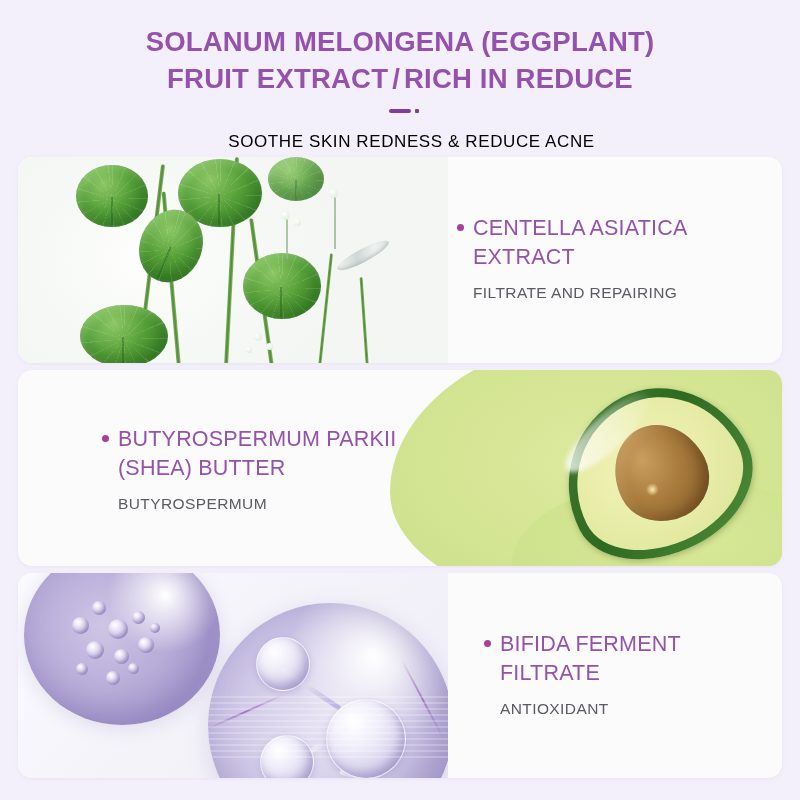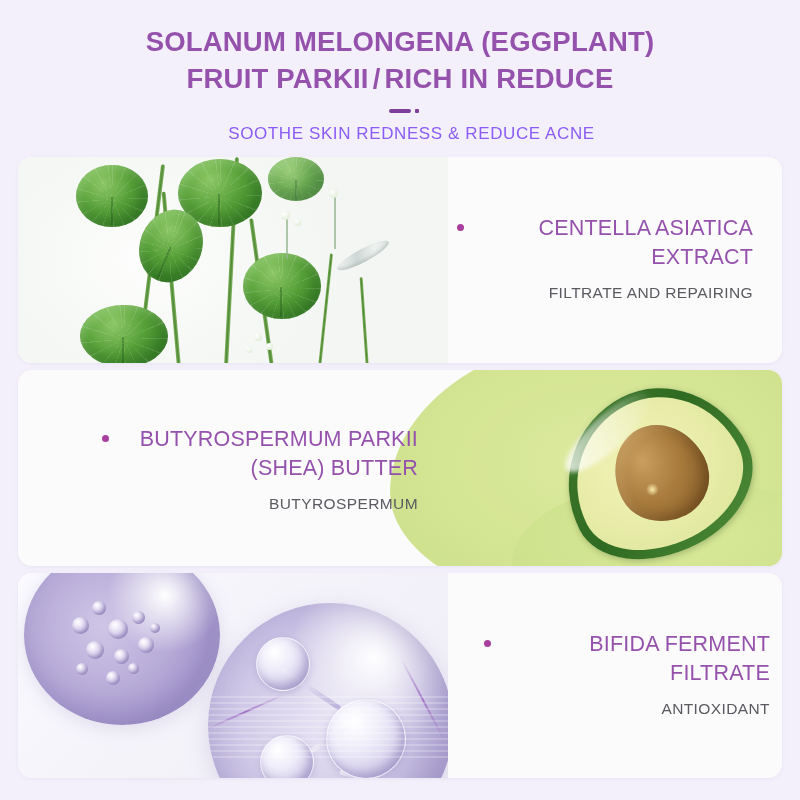--- a/index.html
+++ b/index.html
@@ -56,22 +56,22 @@
     position: absolute;
     left: 50%;
     margin-left: 15px;
     top: 5px;
     width: 3.5px;
     height: 4px;
     border-radius: 1px;
     background: #7d3f9b;
   }
   .subtitle {
-    margin-top: 4px;
-    color: #8b5cf6;
+    margin-top: 12px;
+    color: #000000;
     font-size: 17px;
     letter-spacing: 0.6px;
     padding-left: 23px;
   }
 
   
   .card {
     position: absolute;
     left: 18px;
     width: 764px;
@@ -85,21 +85,20 @@
   #card-bifida   { top: 573px; height: 205px; }
 
   .card-inner {
     position: absolute;
     inset: 0;
   }
 
   .text-block {
     position: absolute;
     z-index: 5;
-    text-align: right;
   }
   .ing-name {
     color: #9552ac;
     font-size: 21.5px;
     font-weight: 500;
     letter-spacing: 0.2px;
     line-height: 1.33;
     position: relative;
   }
   .bullet {
@@ -317,21 +316,21 @@
     border-radius: 2px;
   }
 </style>
 </head>
 <body>
 
 <div class="header">
   <div class="title">
     <span class="title-line">SOLANUM MELONGENA  (EGGPLANT)</span>
     <span class="title-line">
-      <span>FRUIT PARKII</span><span class="title-slash">/</span><span>RICH IN REDUCE</span>
+      <span>FRUIT EXTRACT</span><span class="title-slash">/</span><span>RICH IN REDUCE</span>
     </span>
   </div>
 
   <div class="divider-wrap">
     <span class="divider-bar"></span>
     <span class="divider-dot"></span>
   </div>
 
   <div class="subtitle">SOOTHE SKIN REDNESS &amp; REDUCE ACNE</div>
 </div>

